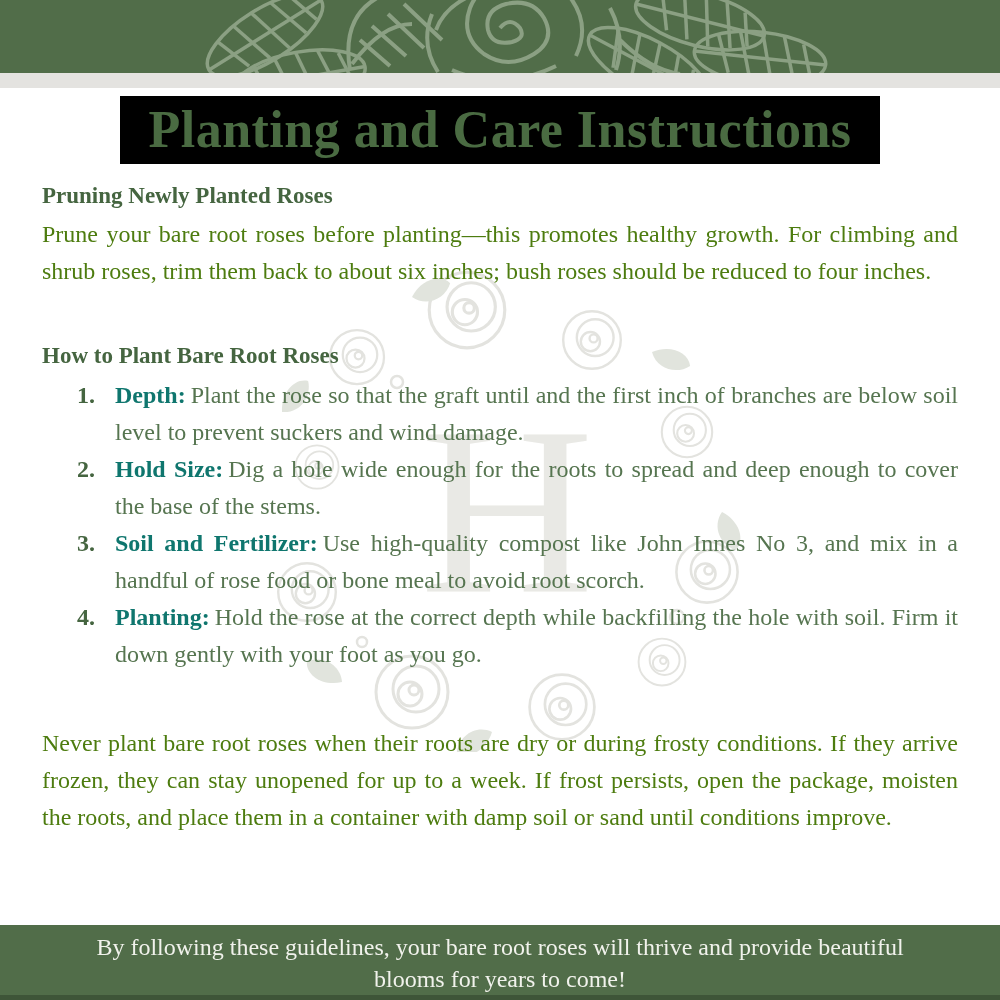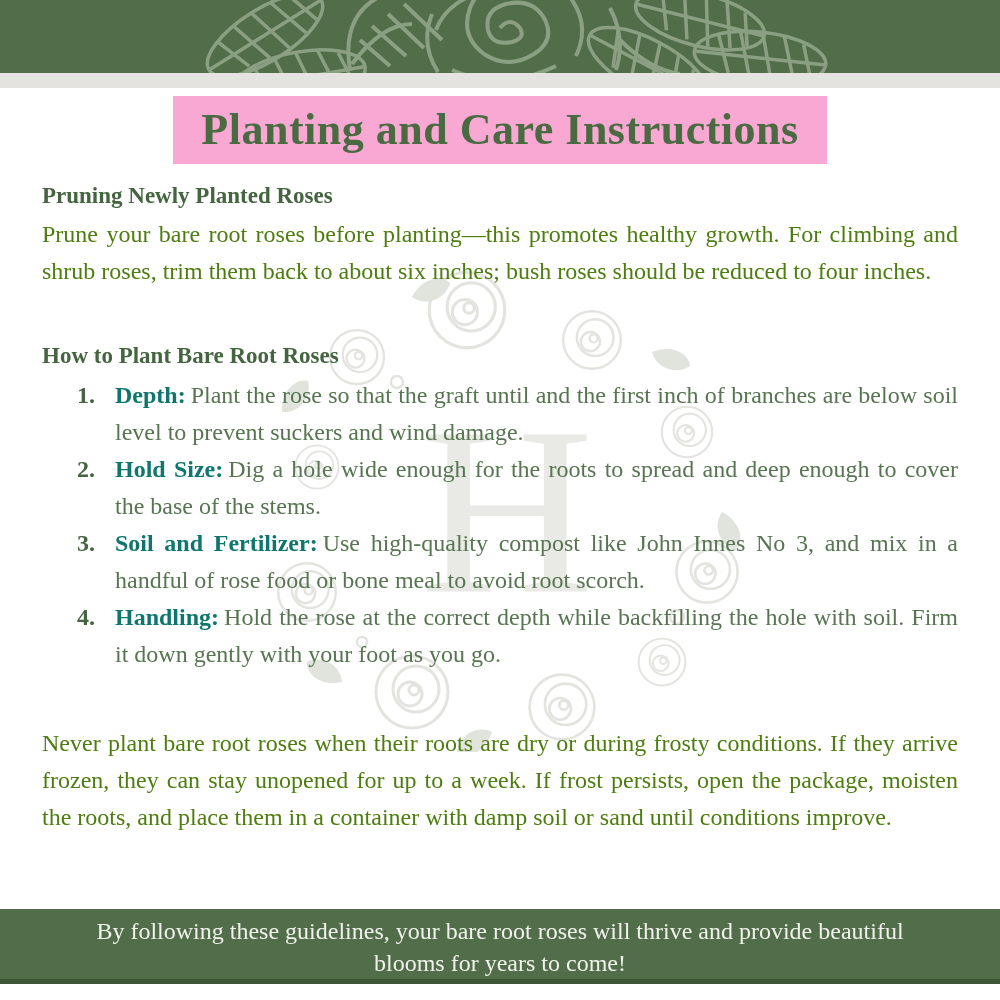--- a/index.html
+++ b/index.html
@@ -45,23 +45,23 @@
     position: relative;
     z-index: 1;
     padding: 0 42px;
   }
   .title-wrap {
     margin-top: 8px;
     text-align: center;
   }
   .page-title {
     display: inline-block;
-    background: #f9a8d4;
+    background: #000000;
     color: #4a6b42;
-    font-size: 44px;
+    font-size: 52px;
     font-weight: 700;
     line-height: 68px;
     padding: 0 28px;
     letter-spacing: 0.5px;
     white-space: nowrap;
   }
   .section { margin-top: 18px; }
   .section + .section { margin-top: 52px; }
   .section h2 {
     color: #456540;
@@ -100,21 +100,21 @@
     font-weight: 700;
     color: #0f766e;
     margin-right: 5px;
   }
   .section-frost { margin-top: 40px; }
 
   
   .bottom-banner {
     position: absolute;
     left: 0;
-    bottom: 16px;
+    bottom: 0;
     width: 1000px;
     height: 75px;
     background: #516d49;
     z-index: 2;
     text-align: center;
   }
   .bottom-banner .footer-text {
     margin: 0 auto;
     max-width: 880px;
     padding-top: 6px;
@@ -214,21 +214,21 @@
       <h2>Pruning Newly Planted Roses</h2>
       <p>Prune your bare root roses before planting—this promotes healthy growth. For climbing and shrub roses, trim them back to about six inches; bush roses should be reduced to four inches.</p>
     </div>
 
     <div class="section">
       <h2>How to Plant Bare Root Roses</h2>
       <ol>
         <li><span class="li-label">Depth:</span><span>Plant the rose so that the graft until and the first inch of branches are below soil level to prevent suckers and wind damage.</span></li>
         <li><span class="li-label">Hold Size:</span><span>Dig a hole wide enough for the roots to spread and deep enough to cover the base of the stems.</span></li>
         <li><span class="li-label">Soil and Fertilizer:</span><span>Use high-quality compost like John Innes No 3, and mix in a handful of rose food or bone meal to avoid root scorch.</span></li>
-        <li><span class="li-label">Handling:</span><span>Hold the rose at the correct depth while backfilling the hole with soil. Firm it down gently with your foot as you go.</span></li>
+        <li><span class="li-label">Planting:</span><span>Hold the rose at the correct depth while backfilling the hole with soil. Firm it down gently with your foot as you go.</span></li>
       </ol>
     </div>
 
     <div class="section section-frost">
       <p>Never plant bare root roses when their roots are dry or during frosty conditions. If they arrive frozen, they can stay unopened for up to a week. If frost persists, open the package, moisten the roots, and place them in a container with damp soil or sand until conditions improve.</p>
     </div>
   </div>
 
   <div class="bottom-banner">
     <p class="footer-text">By following these guidelines, your bare root roses will thrive and provide beautiful blooms for years to come!</p>

